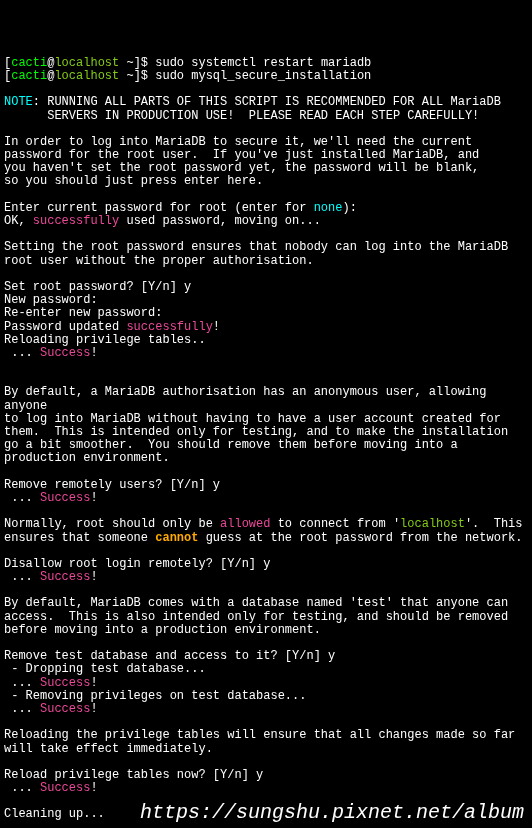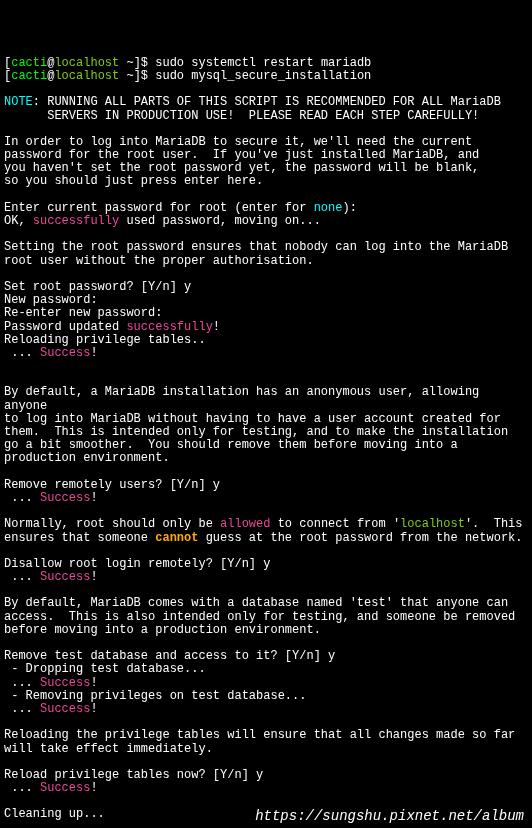--- a/index.html
+++ b/index.html
@@ -22,21 +22,21 @@
     .green { color: #00ff00; text-align: center; }
     .magenta { color: #84cc16; }
     .cyan { color: #00ffff; margin-top: 48px; }
     .yellow { color: #ffaa00; font-weight: bold; }
     .dimgreen { color: #ec4899; }
     .watermark {
       position: absolute;
       bottom: 4px;
       right: 8px;
       color: #ffffff;
-      font-size: 14px;
+      font-size: 20px;
       font-style: italic;
     }
   </style>
 </head>
 <body>
 
 
 
 <div><span>[</span><span class="green">cacti</span><span>@</span><span class="magenta">localhost</span><span> ~</span><span>]$ </span><span>sudo systemctl restart mariadb</span>
 <span>[</span><span class="green">cacti</span><span>@</span><span class="magenta">localhost</span><span> ~</span><span>]$ </span><span>sudo mysql_secure_installation</span>
@@ -56,37 +56,37 @@
 <span>root user without the proper authorisation.</span>
 
 <span>Set root password? [Y/n] y</span>
 <span>New password:</span>
 <span>Re-enter new password:</span>
 <span>Password updated </span><span class="dimgreen">successfully</span><span>!</span>
 <span>Reloading privilege tables..</span>
 <span> ... </span><span class="dimgreen">Success</span><span>!</span>
 
 
-<span>By default, a MariaDB installation has an anonymous user, allowing anyone</span>
+<span>By default, a MariaDB authorisation has an anonymous user, allowing anyone</span>
 <span>to log into MariaDB without having to have a user account created for</span>
 <span>them.  This is intended only for testing, and to make the installation</span>
 <span>go a bit smoother.  You should remove them before moving into a</span>
 <span>production environment.</span>
 
 <span>Remove remotely users? [Y/n] y</span>
 <span> ... </span><span class="dimgreen">Success</span><span>!</span>
 
 <span>Normally, root should only be </span><span class="dimgreen">allowed</span><span> to connect from '</span><span class="magenta">localhost</span><span>'.  This</span>
 <span>ensures that someone </span><span class="yellow">cannot</span><span> guess at the root password from the network.</span>
 
 <span>Disallow root login remotely? [Y/n] y</span>
 <span> ... </span><span class="dimgreen">Success</span><span>!</span>
 
 <span>By default, MariaDB comes with a database named 'test' that anyone can</span>
-<span>access.  This is also intended only for testing, and someone be removed</span>
+<span>access.  This is also intended only for testing, and should be removed</span>
 <span>before moving into a production environment.</span>
 
 <span>Remove test database and access to it? [Y/n] y</span>
 <span> - Dropping test database...</span>
 <span> ... </span><span class="dimgreen">Success</span><span>!</span>
 <span> - Removing privileges on test database...</span>
 <span> ... </span><span class="dimgreen">Success</span><span>!</span>
 
 <span>Reloading the privilege tables will ensure that all changes made so far</span>
 <span>will take effect immediately.</span>

